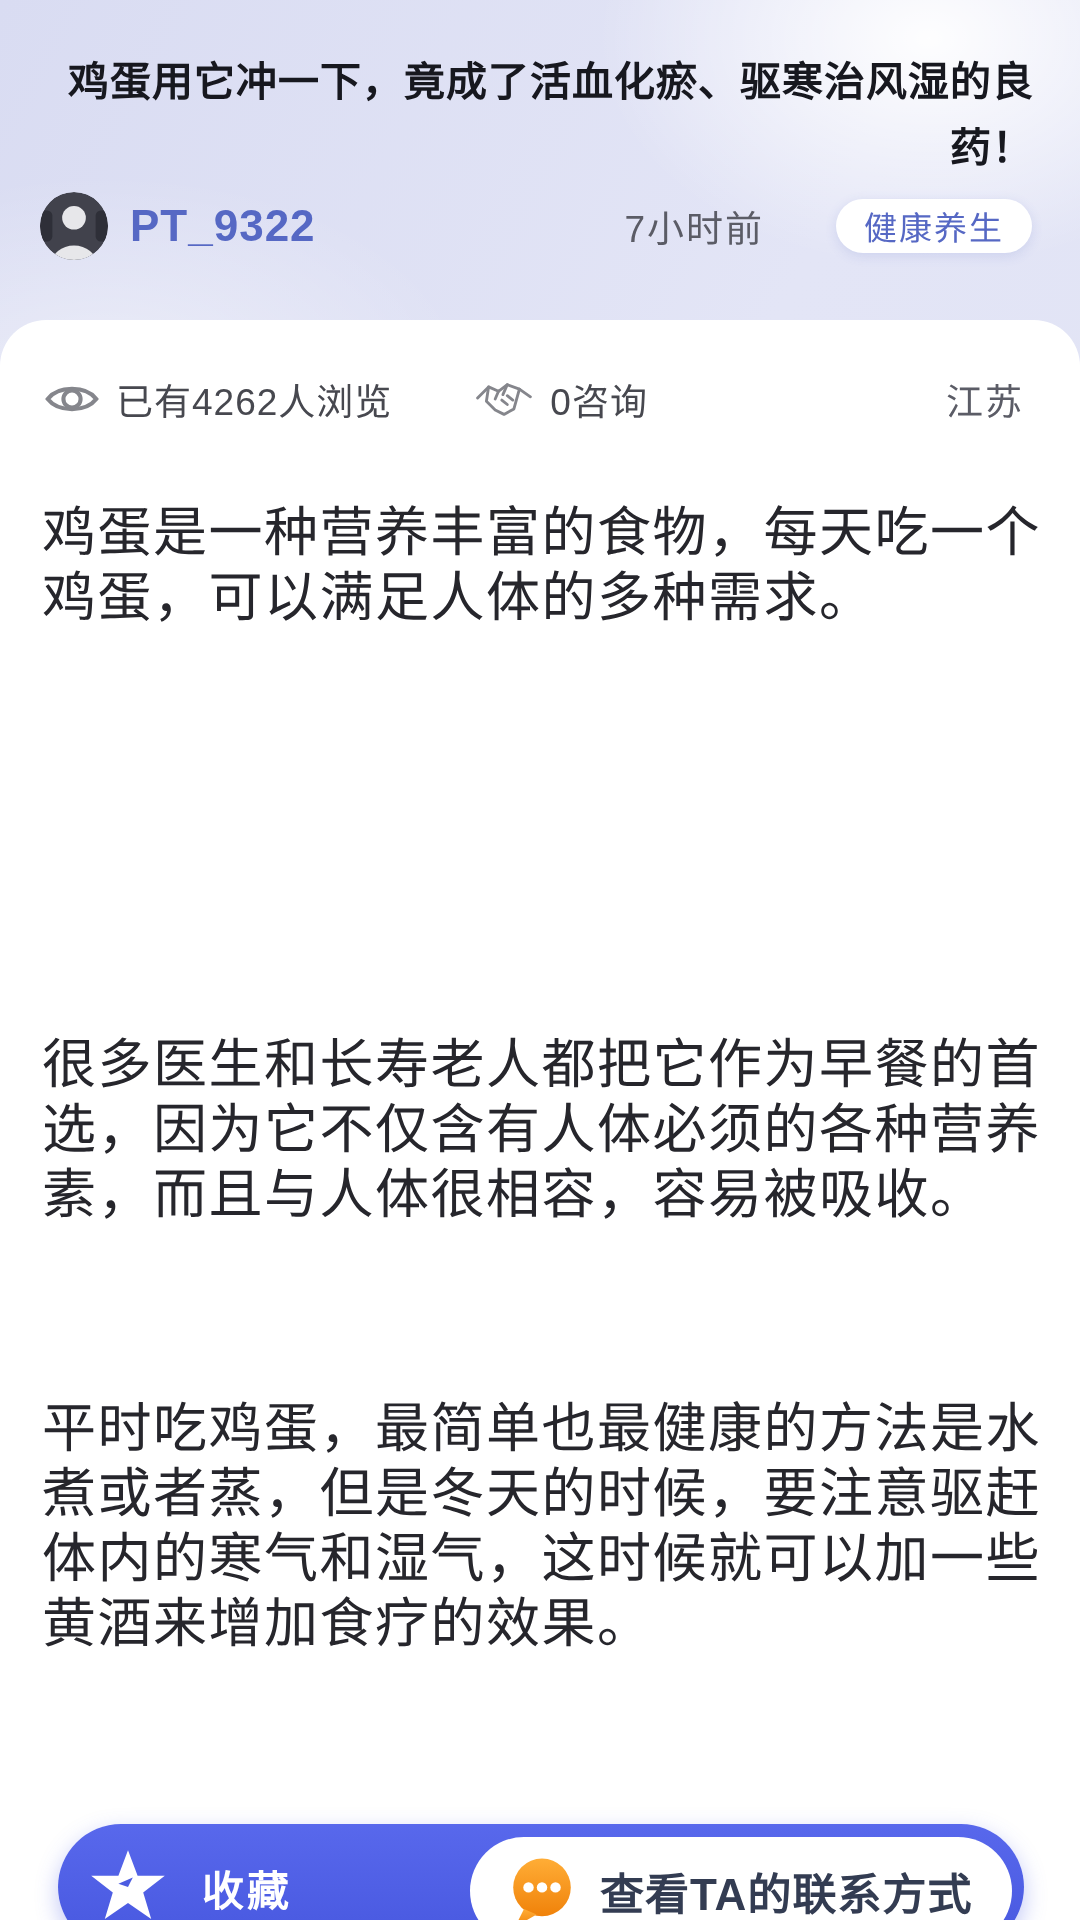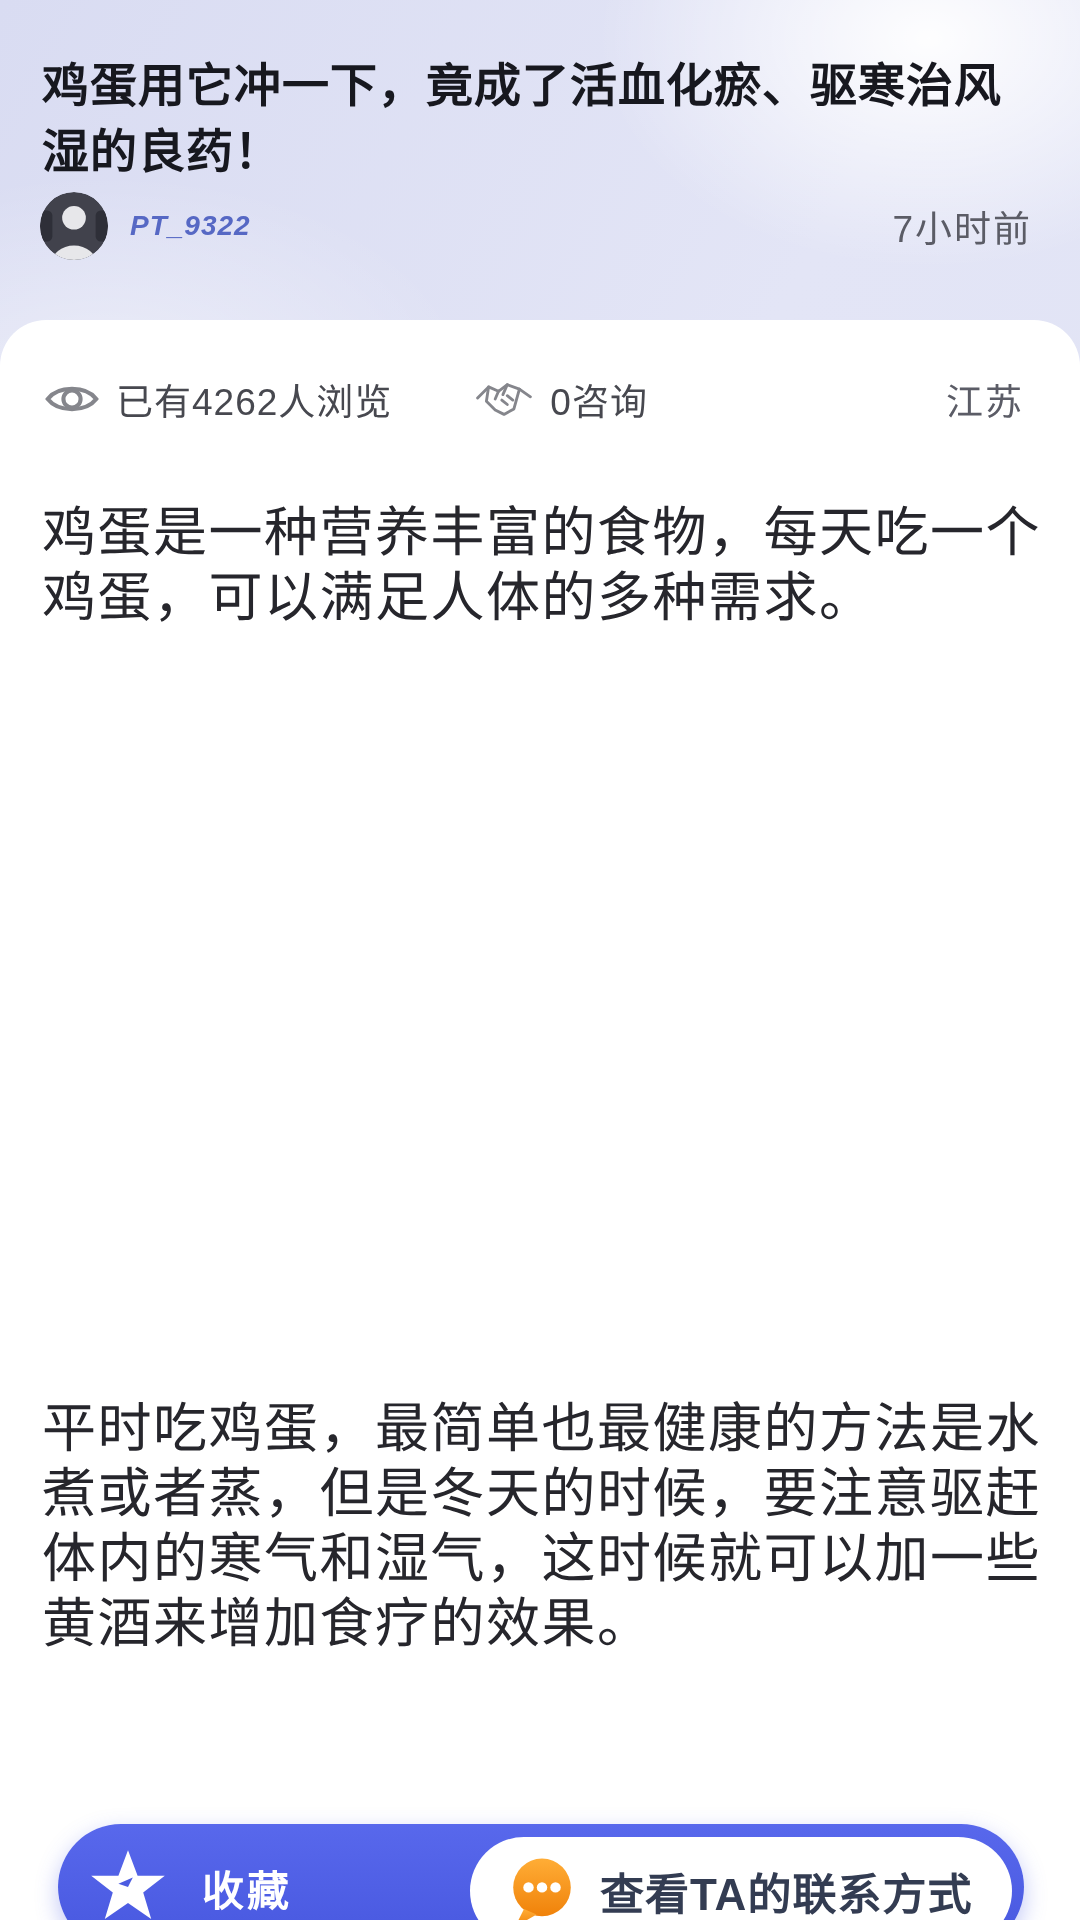--- a/index.html
+++ b/index.html
@@ -4,26 +4,26 @@
 <style>
   html,body{margin:0;padding:0;width:1080px;height:1920px;overflow:hidden;
     font-family:"Liberation Sans","DejaVu Sans",sans-serif;}
   .screen{position:absolute;inset:0;width:1080px;height:1920px;overflow:hidden;
     background:
       radial-gradient(460px 320px at 86% 2%, rgba(255,255,255,.95), rgba(255,255,255,0) 72%),
       radial-gradient(520px 300px at 10% 20%, rgba(255,255,255,.45), rgba(255,255,255,0) 70%),
       linear-gradient(118deg,#d9dcf2 0%,#e3e5f6 45%,#dfe2f4 100%);}
   
   .title{position:absolute;top:22px;left:42px;right:46px;
-    font-size:47px;line-height:66px;font-weight:700;color:var(--text-dark);
-    letter-spacing:1px;}
+    font-size:41px;line-height:66px;font-weight:700;color:var(--text-dark);
+    letter-spacing:1px;text-align:right;}
   .author-row{position:absolute;top:188px;left:40px;right:48px;height:76px;
     display:flex;align-items:center;}
   .avatar{width:68px;height:68px;border-radius:50%;flex:0 0 auto;display:block;}
-  .author-name{margin-left:22px;font-size:28px;font-weight:600;color:var(--accent);letter-spacing:1px;font-style:italic;}
+  .author-name{margin-left:22px;font-size:44px;font-weight:600;color:var(--accent);letter-spacing:1px;}
   .author-spacer{flex:1;}
   .time{font-size:37px;color:var(--muted);letter-spacing:2px;}
   .tag-pill{margin-left:72px;background:#ffffff;border-radius:28px;height:54px;
     display:flex;align-items:center;padding:0 28px;
     box-shadow:0 3px 12px rgba(86,104,196,.16);}
   .tag-pill span{font-size:33px;color:var(--accent);letter-spacing:2px;}
   
   .card{position:absolute;top:320px;left:0;right:0;height:1600px;background:#ffffff;
     border-radius:46px 46px 0 0;}
   .stats-row{position:absolute;top:366px;left:44px;right:56px;height:66px;
@@ -70,20 +70,23 @@
       <g clip-path="url(#avclip)">
         <rect x="0" y="18" width="12" height="30" rx="5" fill="#2e2f38"></rect>
         <rect x="54" y="18" width="12" height="30" rx="5" fill="#2e2f38"></rect>
         <circle cx="33" cy="25" r="11.5" fill="#e7e7ea"></circle>
         <path d="M11 70 a22 18 0 0 1 44 0 Z" fill="#e7e7ea"></path>
       </g>
     </svg>
     <span class="author-name">PT_9322</span>
     <span class="author-spacer"></span>
     <span class="time">7小时前</span>
+    <span class="tag-pill">
+      <span>健康养生</span>
+    </span>
   </div>
 
   <div class="card"></div>
 
   <div class="stats-row">
     <span class="stat-group">
       <svg class="stat-icon" width="56" height="38" viewBox="0 0 30 20" fill="none" stroke="#85868c" stroke-width="2.2">
         <path d="M2 10 C 7.5 2.8, 22.5 2.8, 28 10 C 22.5 17.2, 7.5 17.2, 2 10 Z"></path>
         <circle cx="15" cy="10" r="4.6"></circle>
       </svg>
@@ -99,20 +102,21 @@
         <path d="M25 21 l5 4"></path>
         <path d="M30 17 l5 4"></path>
       </svg>
       <span class="stat-label">0咨询</span>
     </span>
     <span class="stats-spacer"></span>
     <span class="location">江苏</span>
   </div>
 
   <p class="para para1">鸡蛋是一种营养丰富的食物，每天吃一个鸡蛋，可以满足人体的多种需求。</p>
+  <p class="para para2">很多医生和长寿老人都把它作为早餐的首选，因为它不仅含有人体必须的各种营养素，而且与人体很相容，容易被吸收。</p>
   <p class="para para3">平时吃鸡蛋，最简单也最健康的方法是水煮或者蒸，但是冬天的时候，要注意驱赶体内的寒气和湿气，这时候就可以加一些黄酒来增加食疗的效果。</p>
 
   <div class="action-bar">
     <button class="fav-btn">
       <svg width="80" height="80" viewBox="0 0 100 100">
         <polygon points="50,4 62,36 96,36 69,57 79,90 50,70 21,90 31,57 4,36 38,36" fill="#ffffff"></polygon>
         <path d="M38 46 L56 38 L50 50 Z" fill="#4c5ce1"></path>
       </svg>
       <span class="fav-label">收藏</span>
     </button>

